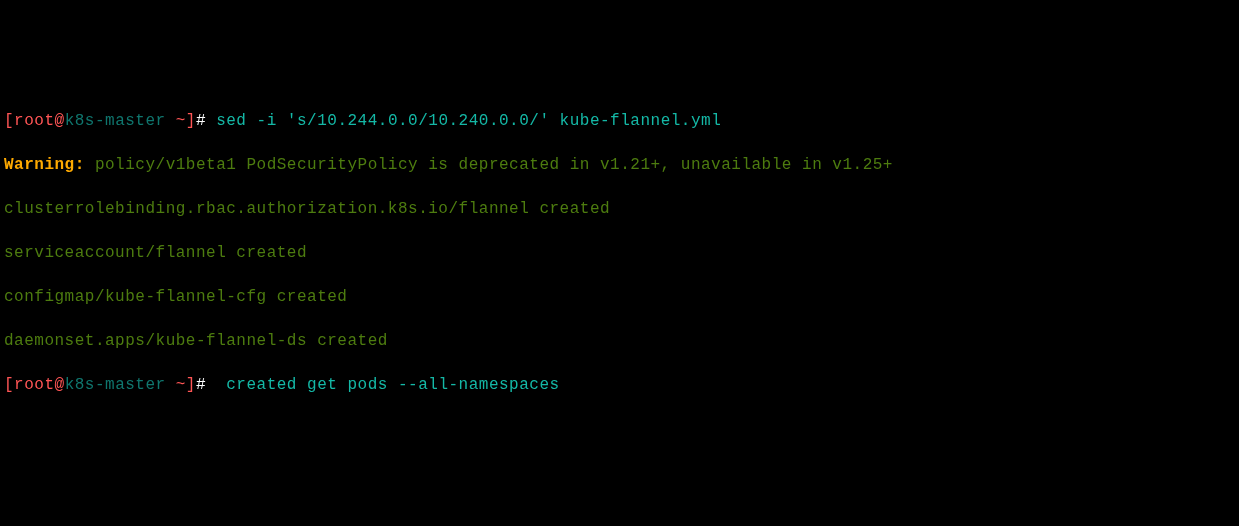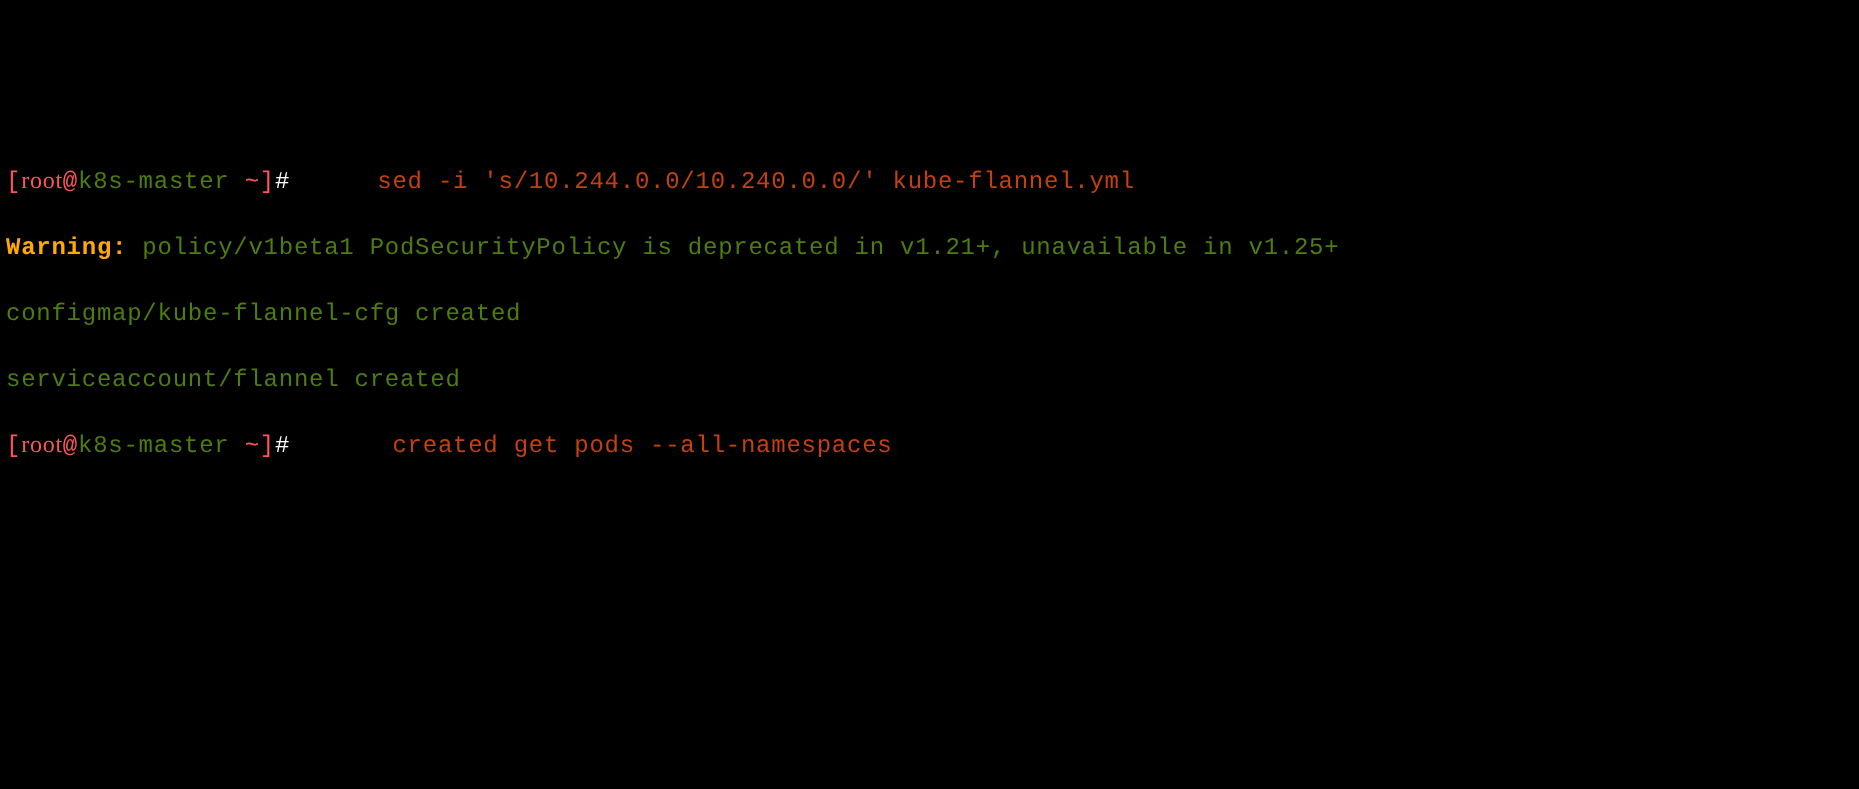--- a/index.html
+++ b/index.html
@@ -8,41 +8,43 @@
       color: #fff;
       font-family: Consolas, 'Courier New', monospace;
       font-size: 16px;
       line-height: 22px;
       padding: 0 4px;
       width: 1239px;
       white-space: pre;
       letter-spacing: 0.5px;
     }
     .prompt-open { color: #ff5555; }
-    .prompt-user { color: #ff5555; font-family: Liberation Serif, serif; }
+    .prompt-user { color: #ff5555; }
     .prompt-at { color: #ff5555; }
-    .prompt-host { color: #4d7c0f; margin-top: 40px; }
+    .prompt-host { color: #0f766e; margin-top: 40px; }
     .prompt-path { color: #ff5555; }
     .prompt-close { color: #ff5555; }
     .prompt-hash { color: #fff; }
-    .cmd { color: #c2410c; margin-left: 48px; }
+    .cmd { color: #14b8a6; }
     .warning { color: #ffaa00; font-weight: bold; text-align: center; }
     .output { color: #4d7c0f; }
     .row { display: block; }
   </style>
 </head>
 <body>
 
 
 
 <div>
 <span class="row"><span class="prompt-open">[</span><span class="prompt-user">root</span><span class="prompt-at">@</span><span class="prompt-host">k8s-master</span><span class="prompt-path"> ~</span><span class="prompt-close">]</span><span class="prompt-hash"># </span><span class="cmd">sed -i 's/10.244.0.0/10.240.0.0/' kube-flannel.yml</span></span>
 <span class="row"><span class="warning">Warning:</span><span class="output"> policy/v1beta1 PodSecurityPolicy is deprecated in v1.21+, unavailable in v1.25+</span></span>
+<span class="row output">clusterrolebinding.rbac.authorization.k8s.io/flannel created</span>
+<span class="row output">serviceaccount/flannel created</span>
 <span class="row output">configmap/kube-flannel-cfg created</span>
-<span class="row output">serviceaccount/flannel created</span>
+<span class="row output">daemonset.apps/kube-flannel-ds created</span>
 <span class="row"><span class="prompt-open">[</span><span class="prompt-user">root</span><span class="prompt-at">@</span><span class="prompt-host">k8s-master</span><span class="prompt-path"> ~</span><span class="prompt-close">]</span><span class="prompt-hash"># </span><span class="cmd"> created get pods --all-namespaces</span></span>
 
 
 
 
 
 
 
 
 

